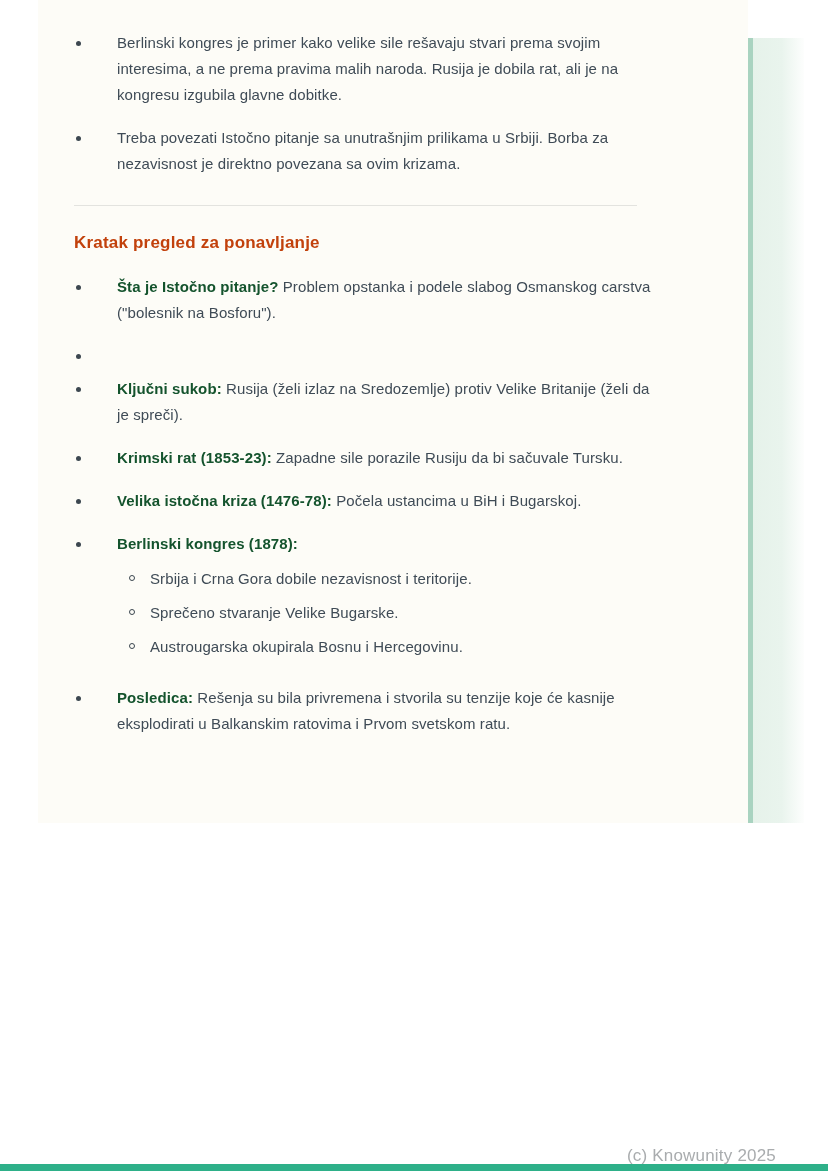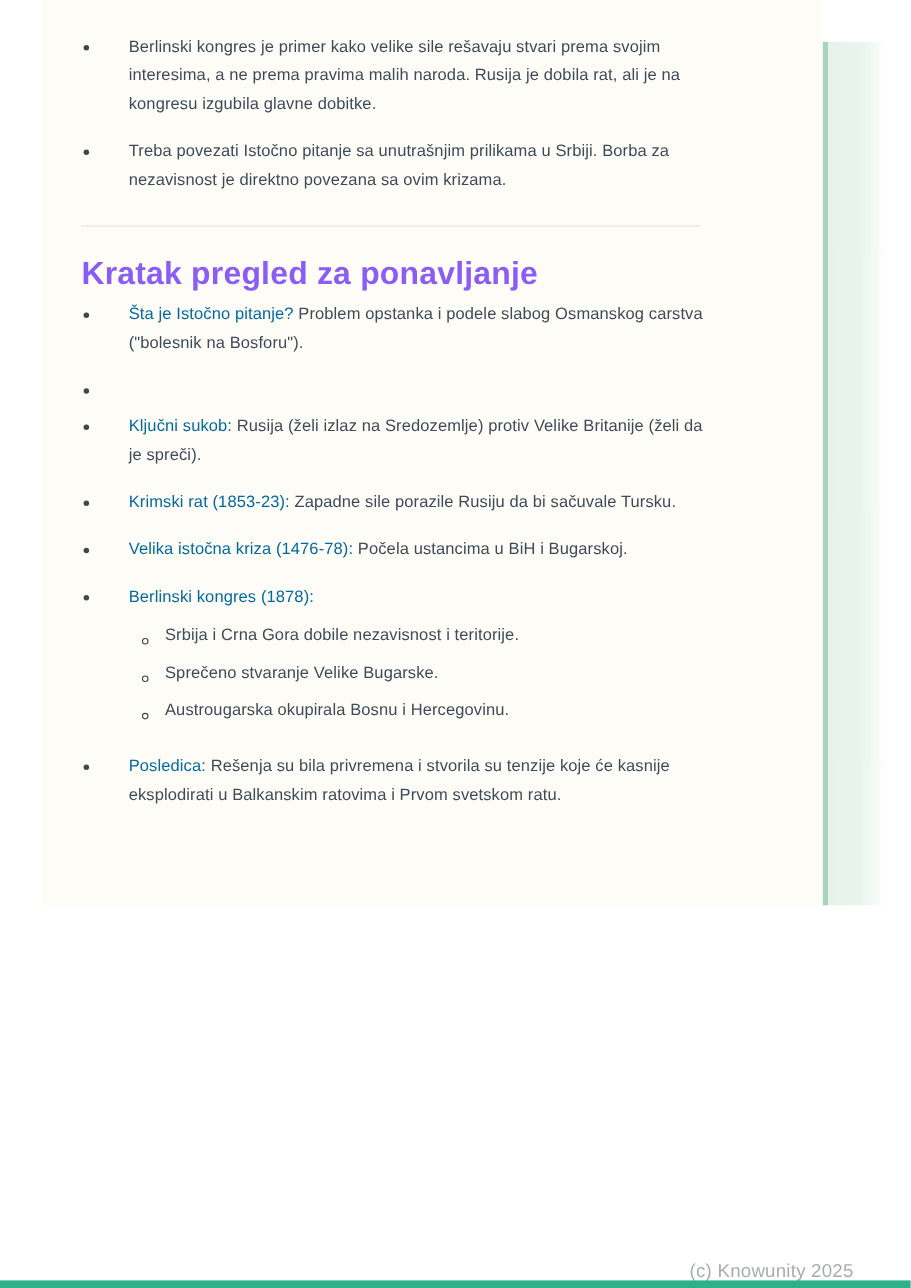--- a/index.html
+++ b/index.html
@@ -51,46 +51,46 @@
     border: 1.5px solid #3c4750;
     background: transparent;
   }
   .li-text {
     font-size: 15px;
     line-height: 26px;
     width: 537px;
     margin-left: 9px;
     letter-spacing: 0.1px;
   }
-  .li-text .b { font-weight: 400; color: #0369a1; }
+  .li-text .b { font-weight: 700; color: #14532d; }
   ul.sublist {
     list-style: none;
     margin: 9px 0 0 12px;
   }
   ul.sublist > li {
     display: flex;
-    align-items: center;
+    align-items: flex-start;
     margin-bottom: 8px;
   }
   .sub-text {
     font-size: 15px;
     line-height: 26px;
     margin-left: 8px;
   }
   .divider {
     border: none;
     border-top: 1px solid #e3e3df;
     width: 563px;
     margin: 28px 0 0 2px;
   }
   .section-heading {
-    margin: 27px 0 7px 2px;
-    font-size: 29px;
+    margin: 27px 0 21px 2px;
+    font-size: 17px;
     font-weight: 700;
-    color: #8b5cf6;
+    color: #c2410c;
     letter-spacing: 0.2px;
   }
   .footer-copyright {
     position: absolute;
     top: 1146px;
     right: 52px;
     font-size: 17px;
     color: #a9acae;
     letter-spacing: 0.2px;
   }

